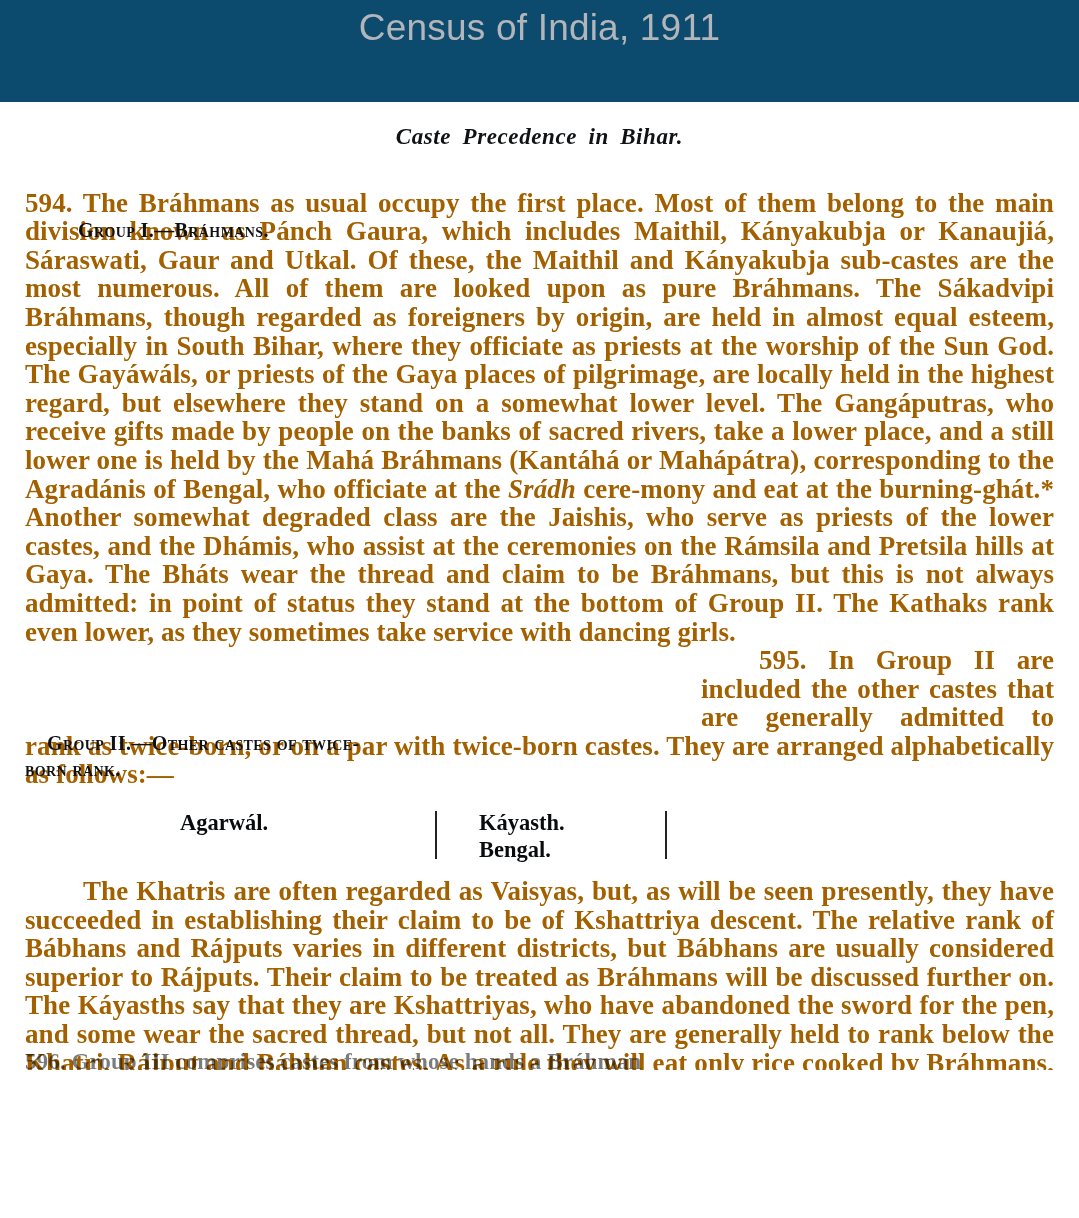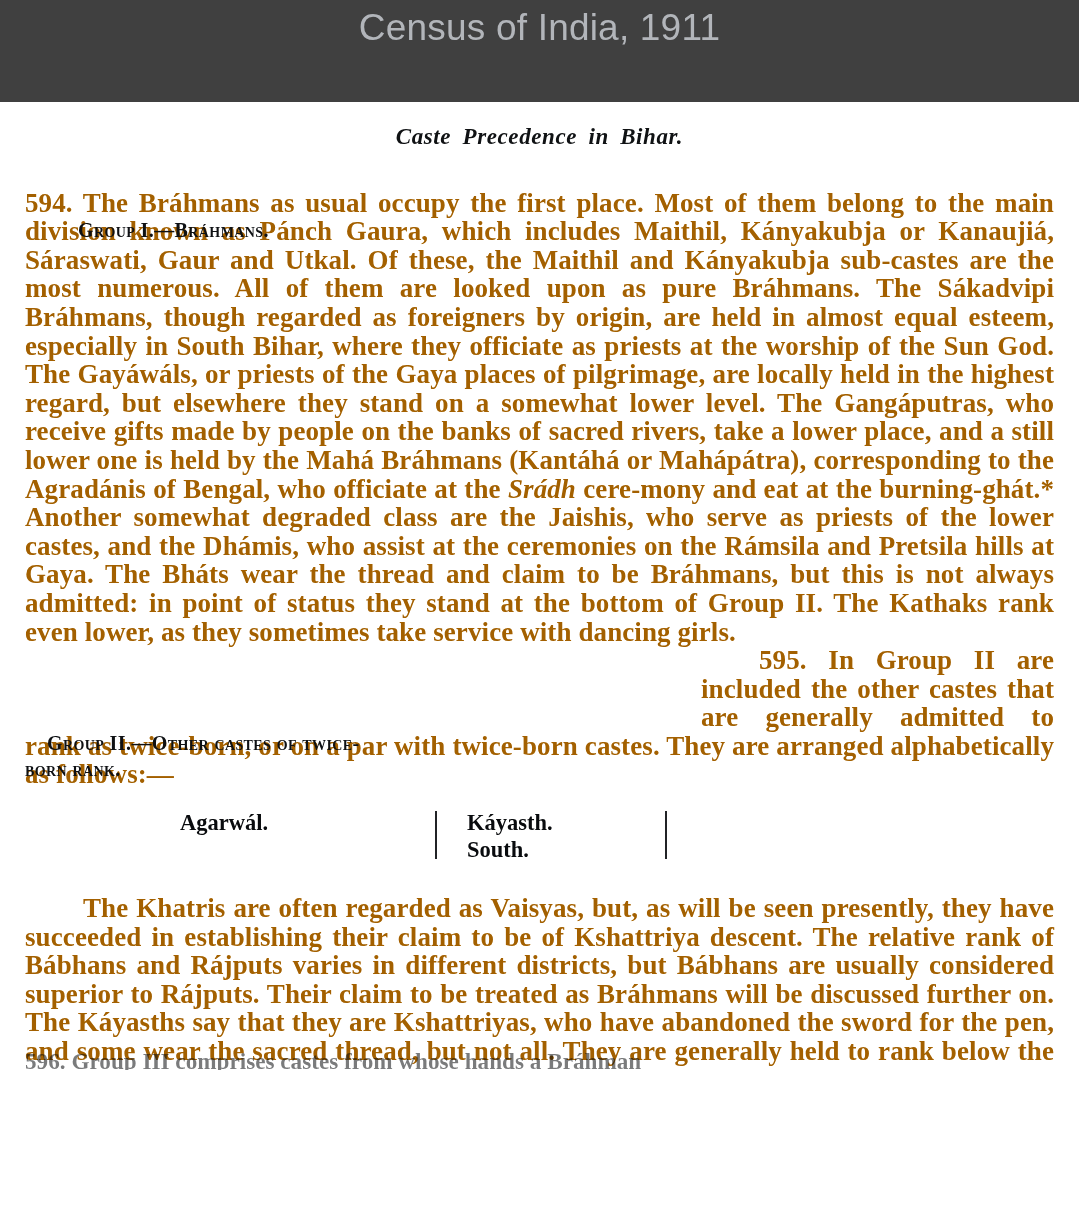--- a/index.html
+++ b/index.html
@@ -10,21 +10,21 @@
   body {
     width: 1079px;
     height: 1218px;
     overflow: hidden;
     font-family: "Liberation Serif", "DejaVu Serif", serif;
   }
 
   
   .viewer-header {
     height: 102px;
-    background: #404040;
+    background: #0c4a6e;
     display: flex;
     align-items: flex-start;
     justify-content: center;
     box-sizing: border-box;
     padding-top: 6px;
   }
   .viewer-title {
     font-family: "Liberation Sans", "DejaVu Sans", sans-serif;
     font-size: 37px;
     font-weight: 400;
@@ -111,33 +111,32 @@
 
   .para-indent {
     text-indent: 58px;
   }
 
   
   .caste-list {
     position: relative;
     display: flex;
     margin-top: 20px;
-    margin-bottom: 31px;
+    margin-bottom: 14px;
     padding-left: 155px;
     font-size: 22.5px;
     line-height: 27px;
     font-weight: 600;
     color: #101214;
-    gap: 32px;
   }
   .caste-col {
     position: relative;
   }
   .col-1 { width: 255px; }
-  .col-2 { width: 230px; }
+  .col-2 { width: 230px; padding-left: 44px; }
   .col-3 { width: 200px; }
   .caste-item { white-space: nowrap; }
   .col-divider {
     position: absolute;
     top: 2px;
     width: 2px;
     height: 48px;
     background: #26282b;
   }
   .div-1 { left: 410px; }
@@ -196,21 +195,21 @@
 
   <div class="caste-list">
     <div class="col-divider div-1"></div>
     <div class="col-divider div-2"></div>
 
     <div class="caste-col col-1">
       <div class="caste-item">Agarwál.</div>
     </div>
     <div class="caste-col col-2">
       <div class="caste-item">Káyasth.</div>
-      <div class="caste-item">South.</div>
+      <div class="caste-item">Bengal.</div>
     </div>
   </div>
 
   <div class="body-text">
     <p class="para-indent">The Khatris are often regarded as Vaisyas, but, as will be seen presently, they have succeeded in establishing their claim to be of Kshattriya descent. The relative rank of Bábhans and Rájputs varies in different districts, but Bábhans are usually considered superior to Rájputs.   Their claim to be treated as Bráhmans will be discussed further on.   The Káyasths say that they are Kshattriyas, who have abandoned the sword for the pen, and some wear the sacred thread, but not all.   They are generally held to rank below the Khatri, Rájput and Bábhan castes.   As a rule they will eat only rice cooked by Bráhmans, but the Amásth and Karan sub-castes will take also rice cooked by Bábhans.</p>
   </div>
 
   <div class="tail-line">596.   Group III comprises castes from whose hands a Bráhman</div>
 
 </div>

